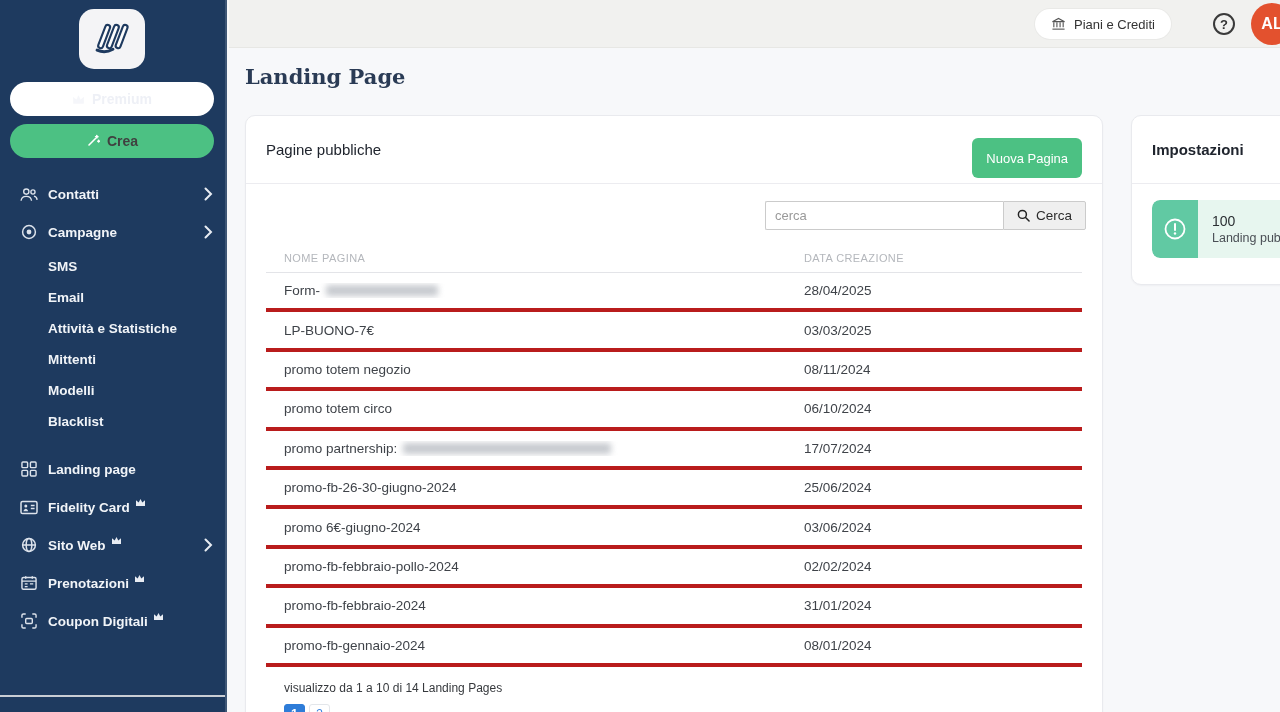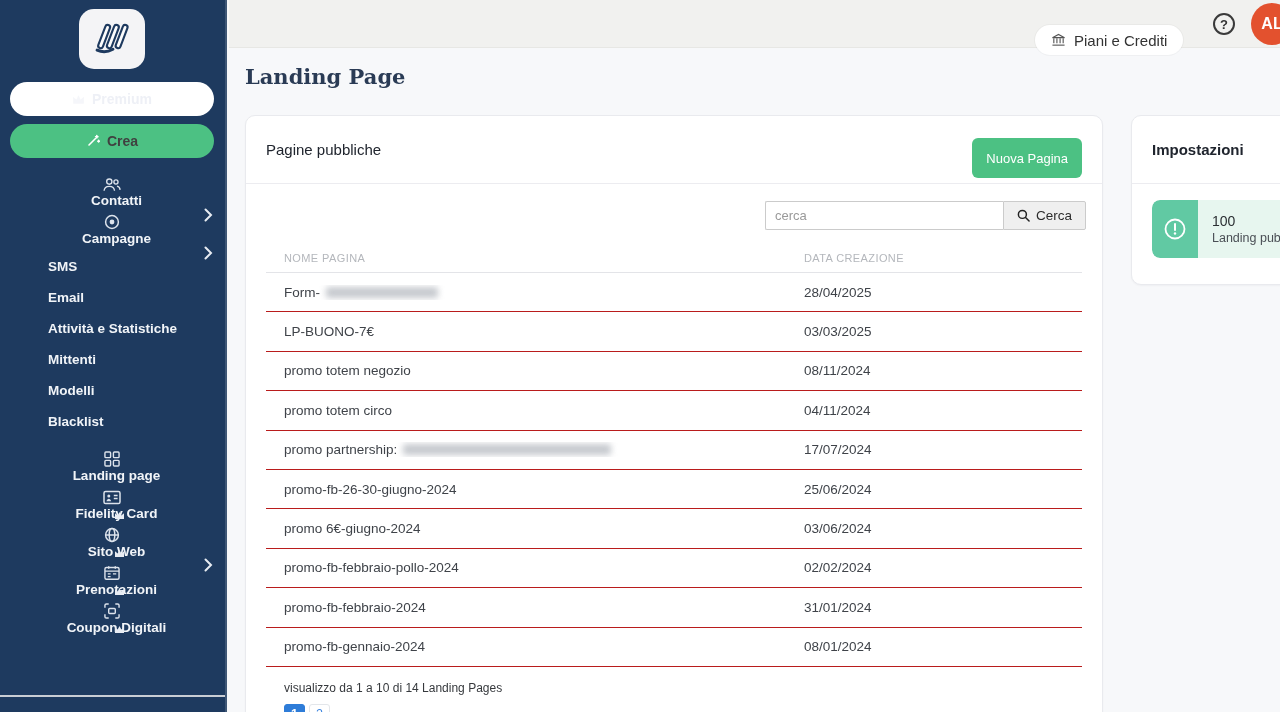--- a/index.html
+++ b/index.html
@@ -18,36 +18,36 @@
             border-radius:15px;display:flex;align-items:center;justify-content:center;}
   .btn-premium{position:absolute;left:10px;top:82px;width:204px;height:34px;background:#ffffff;
             border:none;border-radius:17px;color:#eef0f6;font-size:14px;font-weight:700;
             display:flex;align-items:center;justify-content:center;gap:7px;cursor:pointer;}
   .btn-premium svg{opacity:.55;}
   .btn-crea{position:absolute;left:10px;top:124px;width:204px;height:34px;background:var(--green);
             border:none;border-radius:17px;color:#404040;font-size:14px;font-weight:700;
             display:flex;align-items:center;justify-content:center;gap:7px;cursor:pointer;}
   .nav{position:absolute;left:0;top:175px;width:227px;}
   .nav-item{display:flex;align-items:center;height:38px;padding:0 14px 0 20px;color:#f1f4f8;
-            font-size:13.5px;font-weight:600;cursor:pointer;position:relative;flex-direction:column;}
+            font-size:13.5px;font-weight:600;cursor:pointer;position:relative;}
   .nav-sub{display:flex;align-items:center;height:31px;padding:0 14px 0 48px;color:#f1f4f8;
             font-size:13.5px;font-weight:600;cursor:pointer;}
   .nav-ico{width:18px;height:18px;margin-right:10px;display:inline-flex;align-items:center;justify-content:center;flex:0 0 18px;}
   .nav-ico svg{stroke:#dde3ec;fill:none;stroke-width:1.5;}
   .crown{margin-left:5px;margin-top:-10px;display:inline-flex;}
   .chev{margin-left:auto;display:inline-flex;}
   .nav-gap{height:13px;}
   .side-divider{position:absolute;left:0;bottom:15px;width:100%;height:2px;background:#c9cdd4;}
 
   
   .topbar{position:absolute;left:229px;top:0;width:1051px;height:48px;background:#f1f1ef;
           border-bottom:1px solid #e7e7e4;display:flex;align-items:center;}
   .btn-piani{position:absolute;left:806px;top:9px;height:30px;padding:0 16px;background:#fff;border:none;
-          border-radius:16px;font-size:15px;color:#333;display:flex;align-items:center;gap:8px;cursor:pointer;
-          box-shadow:0 0 0 1px rgba(0,0,0,.03);margin-top:16px;}
+          border-radius:16px;font-size:13px;color:#333;display:flex;align-items:center;gap:8px;cursor:pointer;
+          box-shadow:0 0 0 1px rgba(0,0,0,.03);}
   .help-circle{position:absolute;left:984px;top:13px;width:22px;height:22px;border:2px solid #3a3a3a;border-radius:50%;
           display:flex;align-items:center;justify-content:center;font-size:13px;font-weight:700;color:#333;cursor:pointer;background:transparent;}
   .avatar{position:absolute;left:1022px;top:3px;width:42px;height:42px;border-radius:50%;background:var(--orange);
           color:#fff;font-size:16px;font-weight:700;display:flex;align-items:center;justify-content:center;cursor:pointer;}
 
   
   .content{position:absolute;left:229px;top:48px;width:1051px;height:664px;}
   .page-title{position:absolute;left:16px;top:16px;font-family:"DejaVu Serif","Liberation Serif",serif;
           font-size:21px;font-weight:700;color:#2a3b55;}
 
@@ -64,21 +64,21 @@
         padding:0 9px;font-size:13px;color:#333;background:#fff;outline:none;}
   .search-input::placeholder{color:#9a9a9a;}
   .btn-cerca{height:29px;padding:0 13px;background:#efefef;border:1px solid #cbcbcb;border-radius:0 2px 2px 0;
         font-size:13.5px;color:#2c2c2c;display:flex;align-items:center;gap:6px;cursor:pointer;}
 
   .table{margin:0 20px;}
   .t-head{display:flex;height:31px;align-items:center;border-bottom:1px solid #e3e4e8;}
   .t-col-name{flex:1;padding-left:18px;}
   .t-col-date{width:278px;}
   .t-head span{font-size:11px;color:#b4b7bc;letter-spacing:.4px;}
-  .t-row{display:flex;height:39.4px;align-items:center;border-bottom:1px solid #b91c1c;cursor:pointer;justify-content:space-between;}
+  .t-row{display:flex;height:39.4px;align-items:center;border-bottom:4px solid #b91c1c;cursor:pointer;justify-content:space-between;}
   .t-row .cell-name{flex:1;padding-left:18px;font-size:13.5px;color:#3f4349;white-space:nowrap;overflow:hidden;}
   .t-row .cell-date{width:278px;font-size:13.5px;color:#3f4349;}
   .redacted{display:inline-block;height:11px;border-radius:2px;margin-left:6px;background:#989ea7;
         filter:blur(3px);opacity:.55;vertical-align:-1px;}
 
   .t-footer{padding:14px 0 5px 18px;font-size:12px;color:#36393d;}
   .pagination{display:flex;gap:4px;margin:4px 0 0 18px;}
   .page-btn{width:21px;height:21px;border-radius:3px;font-size:12.5px;display:flex;align-items:center;
         justify-content:center;cursor:pointer;border:1px solid #e3e6ea;background:#fff;color:#3f87e0;}
   .page-btn.active{background:var(--blue);border-color:var(--blue);color:#fff;font-weight:700;}
@@ -317,21 +317,21 @@
             <div class="t-row">
               <div class="cell-name">LP-BUONO-7€</div>
               <div class="cell-date">03/03/2025</div>
             </div>
             <div class="t-row">
               <div class="cell-name">promo totem negozio</div>
               <div class="cell-date">08/11/2024</div>
             </div>
             <div class="t-row">
               <div class="cell-name">promo totem circo</div>
-              <div class="cell-date">04/11/2024</div>
+              <div class="cell-date">06/10/2024</div>
             </div>
             <div class="t-row">
               <div class="cell-name">promo partnership:<span class="redacted" style="width:208px"></span></div>
               <div class="cell-date">17/07/2024</div>
             </div>
             <div class="t-row">
               <div class="cell-name">promo-fb-26-30-giugno-2024</div>
               <div class="cell-date">25/06/2024</div>
             </div>
             <div class="t-row">

